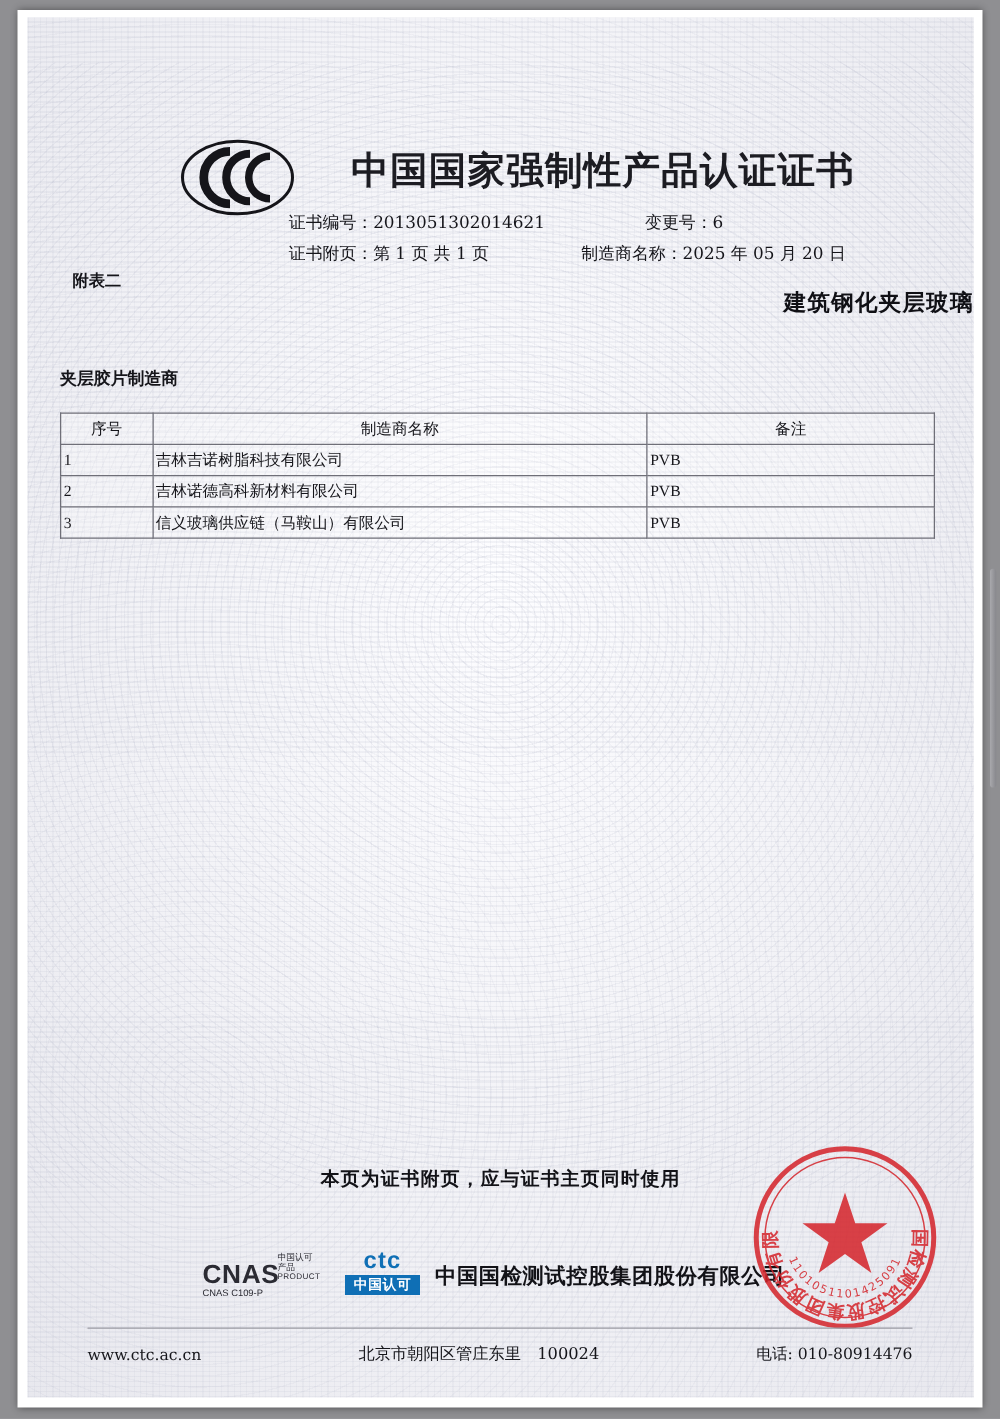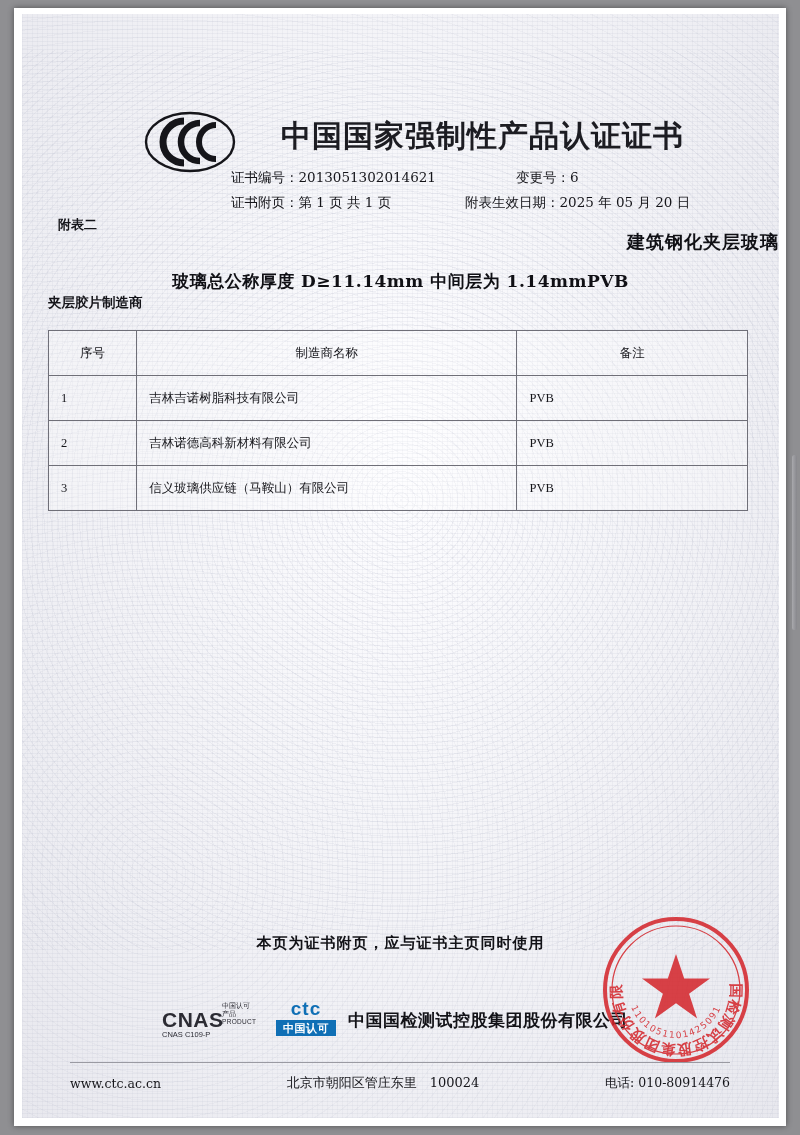--- a/index.html
+++ b/index.html
@@ -162,21 +162,21 @@
     border-collapse: collapse;
     font-size: 12.5px;
     color: #15151a;
     background: rgba(255,255,255,0.25);
   }
   table.cert-table th,
   table.cert-table td {
     border: 1px solid #6f6f78;
     height: 20px;
     font-weight: 400;
-    padding: 12px;
+    padding: 2px;
   }
   table.cert-table th { font-weight: 400; }
   .col-idx { width: 70px; }
   .col-name { width: 400px; }
   .col-note { width: 230px; }
 
   
   .page-note {
     position: absolute;
     left: 0;
@@ -322,27 +322,26 @@
     <div class="meta-row meta-1">
       <span>证书编号：</span><span>2013051302014621</span>
     </div>
     <div class="meta-row meta-2">
       <span>变更号：</span><span>6</span>
     </div>
     <div class="meta-row meta-3">
       <span>证书附页：</span><span>第 1 页 共 1 页</span>
     </div>
     <div class="meta-row meta-4">
-      <span>附表生效日期：</span><span>2025 年 05 月 20 日</span>
+      <span>制造商名称：</span><span>2025 年 05 月 20 日</span>
     </div>
 
     <div class="attach-label">附表二</div>
 
     <div class="doc-title">建筑钢化夹层玻璃</div>
-    <div class="doc-subtitle">玻璃总公称厚度 D≥11.14mm 中间层为 1.14mmPVB</div>
 
     <div class="table-caption">夹层胶片制造商</div>
 
     <table class="cert-table">
       <thead>
         <tr>
           <th class="col-idx">序号</th>
           <th class="col-name">制造商名称</th>
           <th class="col-note">备注</th>
         </tr>

